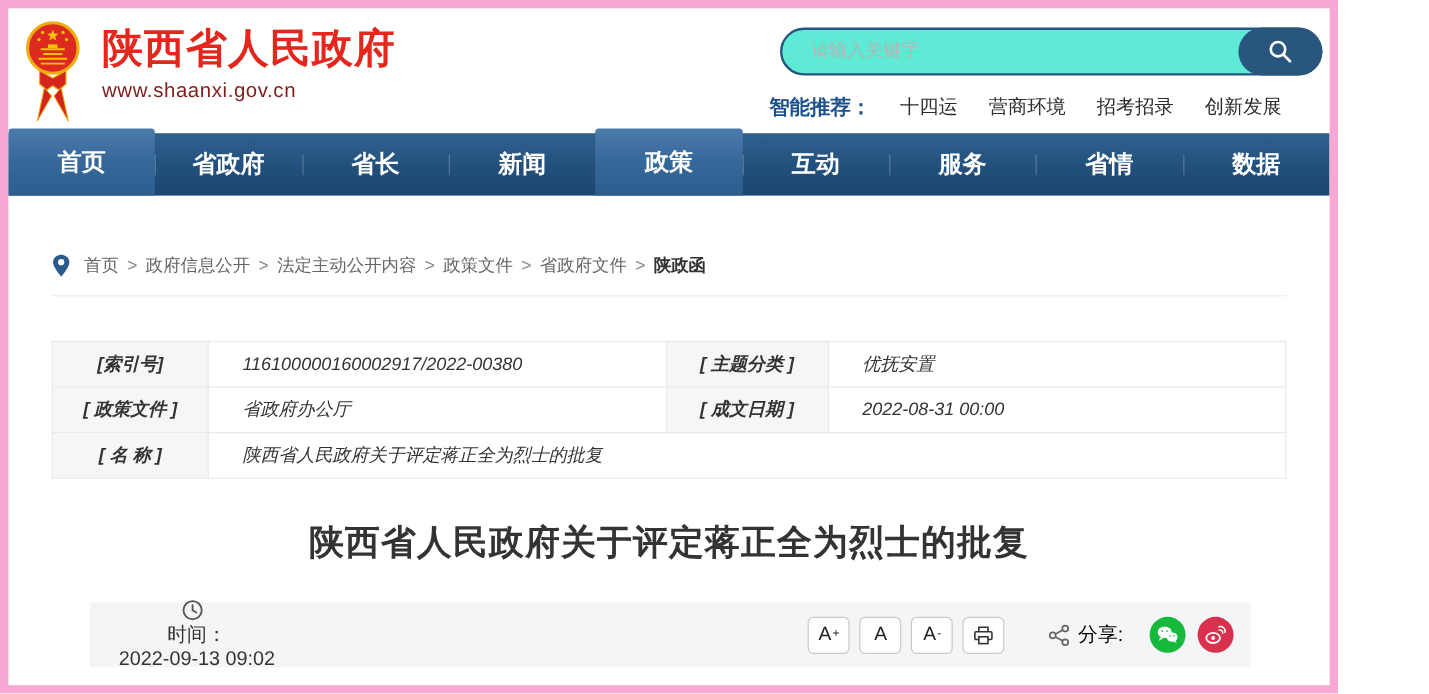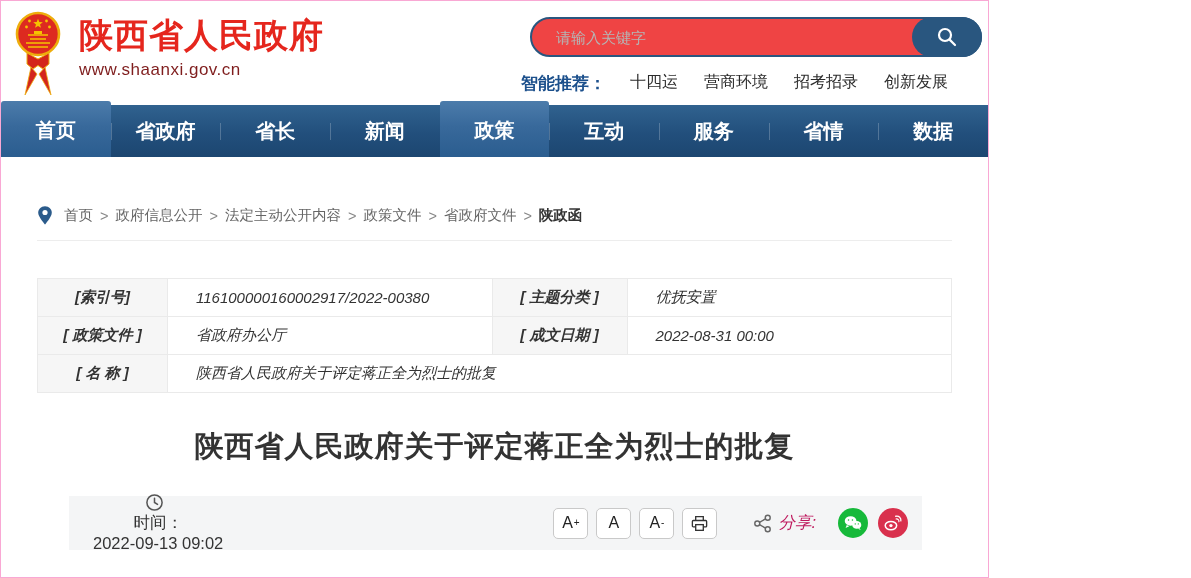--- a/index.html
+++ b/index.html
@@ -1,37 +1,37 @@
 <!DOCTYPE html>
 <html><head>
 <meta charset="utf-8">
 <style>
   * { margin: 0; padding: 0; box-sizing: border-box; }
   html, body { background: #fff; }
   body { font-family: "Liberation Sans", "DejaVu Sans", sans-serif; }
   .page {
-    position: relative; width: 989px; height: 578px;
-    background: #fff; border: 1px solid #f9a8d4; overflow: hidden;
+    position: relative; width: 1115px; height: 578px;
+    background: #fff; border: 7px solid #f9a8d4; overflow: hidden;
   }
 
   
   .header { position: relative; height: 100px; background: #fff; }
   .logo-row { position: absolute; left: 12px; top: 5px; display: flex; }
   .emblem { width: 50px; height: 92px; }
   .site-text { margin-left: 16px; padding-top: 7px; }
   .site-title { font-size: 34px; font-weight: bold; color: #e5261d; letter-spacing: 1px; line-height: 1.35; }
   .site-url { font-size: 17px; color: #7f1d1d; margin-top: 1px; letter-spacing: 0.5px; }
 
   .search-wrap { position: absolute; right: 6px; top: 16px; width: 452px; height: 42px; }
-  .search-box { position: relative; width: 100%; height: 40px; border: 2px solid #29567f; border-radius: 21px; background: #ef4444; }
+  .search-box { position: relative; width: 100%; height: 40px; border: 2px solid #29567f; border-radius: 21px; background: #5eead4; font-family: Liberation Mono, monospace; }
   .search-input { position: absolute; left: 24px; top: 0; height: 36px; width: 300px; border: none; outline: none; font-size: 15px; color: #333; background: transparent; font-family: inherit; }
   .search-input::placeholder { color: #b5b5b5; }
   .search-btn { position: absolute; right: -2px; top: -2px; width: 70px; height: 40px; background: #29567f; border: none; border-radius: 20px; cursor: pointer; display: flex; align-items: center; justify-content: center; }
 
-  .recommend { position: absolute; right: 40px; top: 71px; display: flex; }
+  .recommend { position: absolute; right: 40px; top: 71px; display: flex; align-items: center; }
   .recommend-label { font-size: 17px; font-weight: bold; color: #1c508c; margin-right: 24px; }
   .recommend-link { font-size: 16px; color: #2b2b2b; margin-left: 26px; cursor: pointer; text-decoration: none; }
   .recommend-link:first-of-type { margin-left: 0; }
 
   
   .nav-outer { position: relative; height: 56px; }
   .nav-bg { position: absolute; left: 0; right: 0; bottom: 0; height: 52px;
     background: linear-gradient(180deg, #30628f 0%, #224f7c 55%, #1c4670 100%); }
   .nav-items { position: absolute; left: 0; right: 0; top: 0; bottom: 0; display: flex; align-items: flex-end; }
   .nav-item { flex: 1; height: 52px; line-height: 52px; text-align: center; color: #fff; font-size: 20px; font-weight: bold; cursor: pointer; position: relative; }
@@ -58,21 +58,21 @@
   .doc-title { margin-top: 34px; text-align: center; font-size: 29px; font-weight: bold; color: #333; letter-spacing: 1px; }
 
   .toolbar { margin: 29px 30px 0 32px; height: 54px; background: #f4f5f6; display: flex; align-items: center; padding: 0 14px 0 24px; }
   .time { display: flex; align-items: center; font-size: 16.5px; color: #333; flex-direction: column; }
   .clock-icon { width: 19px; height: 19px; margin-right: 7px; }
   .tools { margin-left: auto; display: flex; align-items: center; }
   .tool-btn { width: 35px; height: 31px; margin-left: 8px; background: #fff; border: 1px solid #c9c9c9; border-radius: 5px; display: flex; align-items: center; justify-content: center; font-size: 16px; color: #222; cursor: pointer; font-family: inherit; }
   .tool-btn sup { font-size: 10px; line-height: 1; margin-left: 1px; }
   .share-group { display: flex; align-items: center; margin-left: 36px; }
   .share-nodes-icon { width: 19px; height: 19px; margin-right: 6px; }
-  .share-label { font-size: 16.5px; color: #be185d; margin-right: 12px; font-style: italic; }
+  .share-label { font-size: 16.5px; color: #000000; margin-right: 12px; }
   .share-circle { width: 30px; height: 30px; border-radius: 50%; margin-left: 10px; display: flex; align-items: center; justify-content: center; cursor: pointer; border: none; padding: 0; }
   .share-wechat { background: #16b93a; }
   .share-weibo { background: #d9304d; }
 </style>
 </head>
 <body>
 
 <div class="page">
 
   <div class="header">

